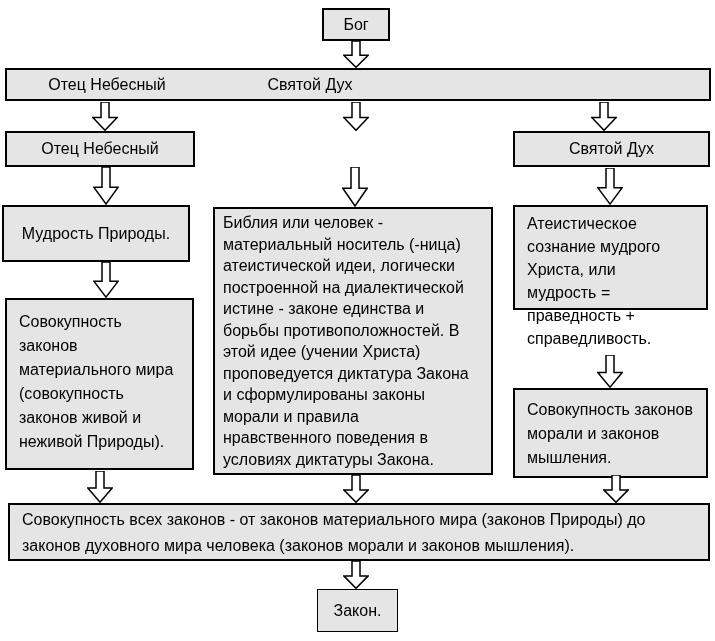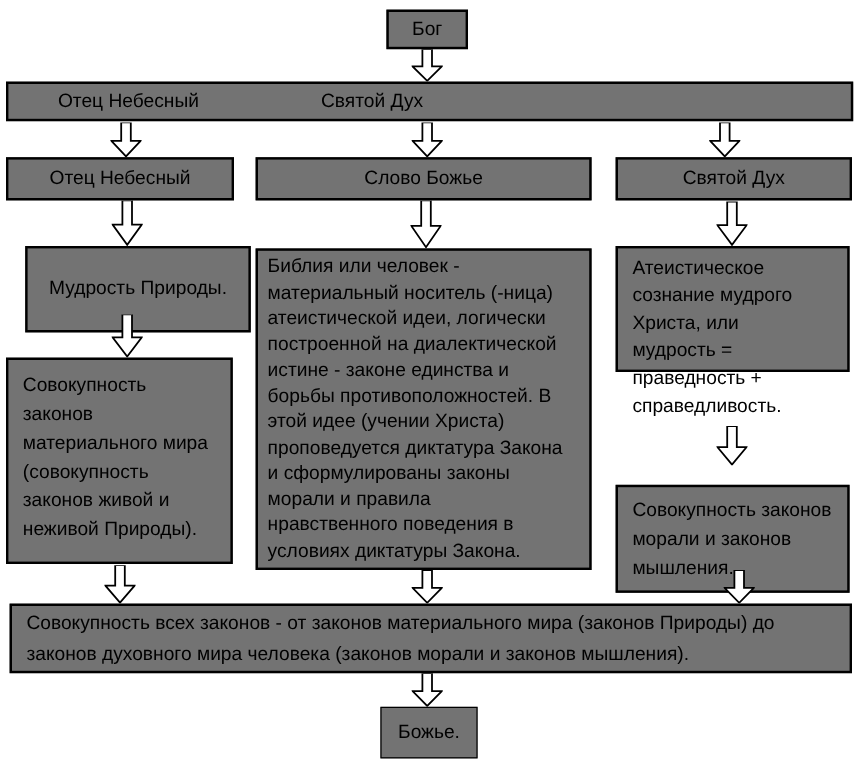--- a/index.html
+++ b/index.html
@@ -8,21 +8,21 @@
     width: 715px;
     height: 641px;
     background: #ffffff;
     font-family: "Liberation Sans", sans-serif;
     color: #000000;
     overflow: hidden;
   }
   .box {
     position: absolute;
     box-sizing: border-box;
-    background: #737373;
+    background: #e5e5e5;
     border: 2px solid #000000;
   }
   .center {
     display: flex;
     align-items: center;
     justify-content: center;
     text-align: center;
   }
   .para { white-space: pre-line; }
   .arrow { position: absolute; display: block; }
@@ -31,44 +31,43 @@
   .b-trinity  { left: 5px;   top: 68px;  width: 706px; height: 33px; display: flex; }
   .tc { display: flex; align-items: center; justify-content: center; font-size: 16px; box-sizing: border-box; }
   .tc1 { width: 200px; }
   .tc2 { width: 300px; }
   .tc3 { width: 206px; }
 
   .b-father   { left: 5px;   top: 131px; width: 190px; height: 36px; font-size: 16px; }
   .b-word     { left: 213px; top: 131px; width: 280px; height: 36px; font-size: 16px; }
   .b-spirit   { left: 513px; top: 131px; width: 197px; height: 36px; font-size: 16px; }
 
-  .b-wisdom   { left: 21px;   top: 205px; width: 188px; height: 72px; font-size: 16px; }
+  .b-wisdom   { left: 2px;   top: 205px; width: 188px; height: 57px; font-size: 16px; }
   .b-bible    { left: 213px; top: 207px; width: 280px; height: 268px; font-size: 16px; line-height: 21.5px; padding: 3px 8px; }
   .b-atheist  { left: 513px; top: 205px; width: 195px; height: 105px; font-size: 16px; line-height: 23px; padding: 5px 12px; }
 
   .b-material { left: 5px;   top: 298px; width: 189px; height: 172px; font-size: 16px; line-height: 24px; padding: 10px 12px; }
-  .b-moral    { left: 513px; top: 388px; width: 195px; height: 90px;  font-size: 16px; line-height: 24px; padding: 8px 12px; margin-top: 16px; }
+  .b-moral    { left: 513px; top: 388px; width: 195px; height: 90px;  font-size: 16px; line-height: 24px; padding: 8px 12px; }
 
   .b-alllaws  { left: 8px;   top: 503px; width: 702px; height: 58px; font-size: 16px; line-height: 26px; padding: 2px 12px; }
   .b-law      { left: 317px; top: 589px; width: 81px;  height: 43px; font-size: 16px; border-width: 1.5px; }
 </style>
 </head>
 <body>
 
 <div class="canvas">
 
   <div class="box center b-god">Бог</div>
 
   <div class="box b-trinity">
     <span class="tc tc1">Отец Небесный</span>
     <span class="tc tc3">Святой Дух</span>
   </div>
 
   <div class="box center b-father">Отец Небесный</div>
-  <div class="box center b-word">Слово Божье</div>
   <div class="box center b-spirit">Святой Дух</div>
 
   <div class="box center b-wisdom">Мудрость Природы.</div>
   <div class="box para b-bible">Библия или человек -
 материальный носитель (-ница)
 атеистической идеи, логически
 построенной на диалектической
 истине - законе единства и
 борьбы противоположностей. В
 этой идее (учении Христа)
@@ -90,21 +89,21 @@
 (совокупность
 законов живой и
 неживой Природы).</div>
   <div class="box para b-moral">Совокупность законов
 морали и законов
 мышления.</div>
 
   <div class="box para b-alllaws">Совокупность всех законов - от законов материального мира (законов Природы) до
 законов духовного мира человека (законов морали и законов мышления).</div>
 
-  <div class="box center b-law">Божье.</div>
+  <div class="box center b-law">Закон.</div>
 
   <svg class="arrow" style="left:343px; top:41px; width:26px; height:27px" viewBox="0 0 26 32" preserveAspectRatio="none">
     <path d="M 9 0 L 17 0 L 17 17 L 25.2 17 L 13 31.2 L 0.8 17 L 9 17 Z" fill="#ffffff" stroke="#000000" stroke-width="1.5" vector-effect="non-scaling-stroke"></path>
   </svg>
   <svg class="arrow" style="left:92px; top:102px; width:26px; height:29px" viewBox="0 0 26 32" preserveAspectRatio="none">
     <path d="M 9 0 L 17 0 L 17 17 L 25.2 17 L 13 31.2 L 0.8 17 L 9 17 Z" fill="#ffffff" stroke="#000000" stroke-width="1.5" vector-effect="non-scaling-stroke"></path>
   </svg>
   <svg class="arrow" style="left:343px; top:102px; width:26px; height:29px" viewBox="0 0 26 32" preserveAspectRatio="none">
     <path d="M 9 0 L 17 0 L 17 17 L 25.2 17 L 13 31.2 L 0.8 17 L 9 17 Z" fill="#ffffff" stroke="#000000" stroke-width="1.5" vector-effect="non-scaling-stroke"></path>
   </svg>

